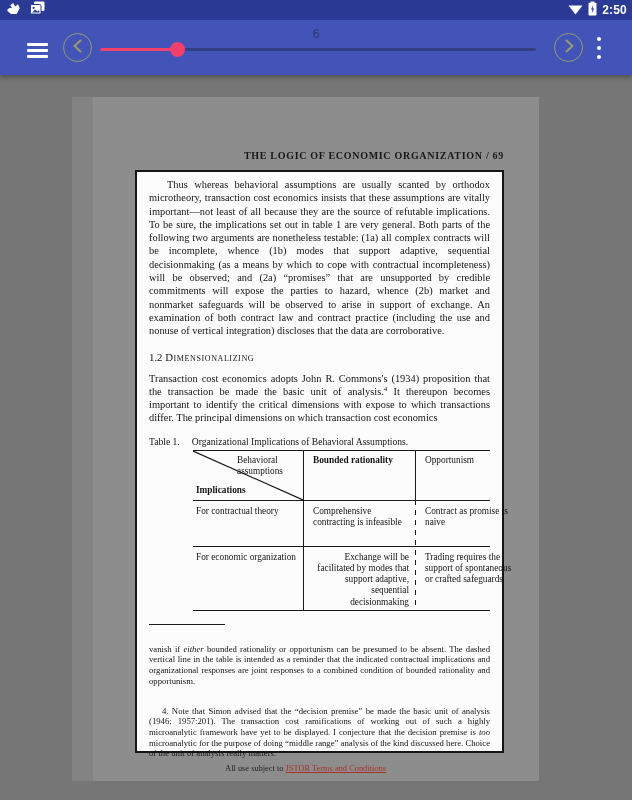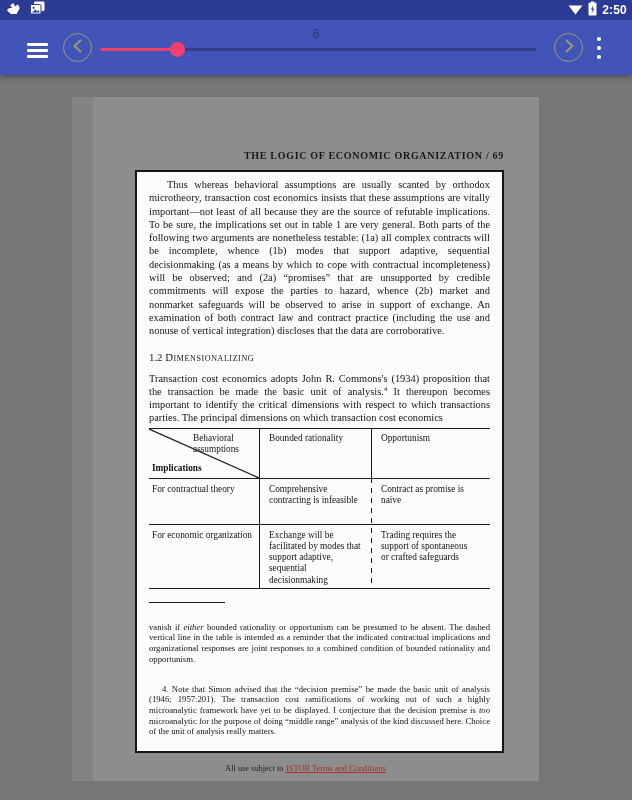--- a/index.html
+++ b/index.html
@@ -37,38 +37,38 @@
            border:2px solid #151515; padding:6px 12px 16px 12px; color:#141414; }
   .body-p { font-size:10.4px; line-height:13.3px; text-align:justify; }
   .indent { text-indent:18px; }
   .sec-head { margin-top:13px; font-size:10.8px; }
   .sec-head .sc { font-variant:small-caps; letter-spacing:.6px; }
   .p2 { margin-top:9px; }
   sup { font-size:7px; line-height:0; }
 
   .tbl-caption { margin-top:11px; font-size:9.6px; }
   .tbl-caption .cap-label { margin-right:12px; }
-  .tbl { position:relative; margin-top:3px; height:161px; border-top:1.8px solid #1a1a1a; border-bottom:1.8px solid #1a1a1a; font-size:9.3px; line-height:11.2px; }
+  .tbl { position:relative; margin-top:3px; height:161px; border-top:1.8px solid #1a1a1a; border-bottom:1.8px solid #1a1a1a; font-size:9.3px; line-height:11.2px;margin-left:44px; }
   .vline1 { position:absolute; left:110px; top:0; bottom:0; width:1.2px; background:#1a1a1a; }
   .vline2-solid { position:absolute; left:222px; top:0; height:49px; width:1.2px; background:#1a1a1a; }
   .vline2-dash { position:absolute; left:222px; top:49px; bottom:0; width:1.3px;
                  background:repeating-linear-gradient(to bottom,#1a1a1a 0 5px,transparent 5px 10px); }
   .hline-head { position:absolute; left:0; right:0; top:49px; height:1.2px; background:#1a1a1a; }
   .hline-r1 { position:absolute; left:0; right:0; top:95px; height:1.2px; background:#1a1a1a; }
   .diag-svg { position:absolute; left:0; top:0; }
   .tcell { position:absolute; }
   .diag-top { left:44px; top:4px; width:64px; }
   .diag-bottom { left:3px; top:34px;font-weight:bold; }
-  .hcol2 { left:120px; top:4px; width:92px; }
+  .hcol2 { left:120px; top:4px; width:92px;font-weight:bold; }
   .hcol3 { left:232px; top:4px; width:96px; }
   .r1c1 { left:3px; top:55px; width:100px; }
   .r1c2 { left:120px; top:55px; width:94px; }
   .r1c3 { left:232px; top:55px; width:96px; }
   .r2c1 { left:3px; top:101px; width:100px; }
-  .r2c2 { left:120px; top:101px; width:96px; }
+  .r2c2 { left:120px; top:101px; width:96px;text-align:right; }
   .r2c3 { left:232px; top:101px; width:96px; }
 
   .fn-rule { margin-top:13px; width:76px; border-top:1.6px solid #1a1a1a; }
   .fn { margin-top:19px; font-size:8.7px; line-height:10.7px; text-align:justify; }
   .fn-indent { text-indent:13px; }
 
   .page-footer { position:absolute; left:0; bottom:7px; width:100%; text-align:center; font-size:8.4px; line-height:10.2px; color:#1f1f1f; }
   .jstor-link { color:#A93226; text-decoration:underline; cursor:pointer; }
 </style>
 </head>
@@ -152,22 +152,25 @@
 
     <div class="paper">
 
       <p class="body-p indent">Thus whereas behavioral assumptions are usually scanted by orthodox microtheory, transaction cost economics insists that these assumptions are vitally important—not least of all because they are the source of refutable implications. To be sure, the implications set out in table 1 are very general. Both parts of the following two arguments are nonetheless testable: (1a) all complex contracts will be incomplete, whence (1b) modes that support adaptive, sequential decisionmaking (as a means by which to cope with contractual incompleteness) will be observed; and (2a) “promises” that are unsupported by credible commitments will expose the parties to hazard, whence (2b) market and nonmarket safeguards will be observed to arise in support of exchange. An examination of both contract law and contract practice (including the use and nonuse of vertical integration) discloses that the data are corroborative.</p>
 
       <div class="sec-head">
         <span>1.2</span>
         <span class="sc">Dimensionalizing</span>
       </div>
 
-      <p class="body-p p2"><span>Transaction cost economics adopts John R. Commons's (1934) proposition that the transaction be made the basic unit of analysis.</span><sup>4</sup><span> It thereupon becomes important to identify the critical dimensions with respect to which transactions parties. The principal dimensions on which transaction cost economics</span></p>
-
+      <p class="body-p p2"><span>Transaction cost economics adopts John R. Commons's (1934) proposition that the transaction be made the basic unit of analysis.</span><sup>4</sup><span> It thereupon becomes important to identify the critical dimensions with expose to which transactions differ. The principal dimensions on which transaction cost economics</span></p>
+
+      <div class="tbl-caption">
+        <span class="cap-label">Table 1.</span><span>Organizational Implications of Behavioral Assumptions.</span>
+      </div>
 
       <div class="tbl">
         <svg class="diag-svg" width="110" height="49">
           <line x1="0" y1="0" x2="110" y2="49" stroke="#1a1a1a" stroke-width="1.2"></line>
         </svg>
         <div class="vline1"></div>
         <div class="vline2-solid"></div>
         <div class="vline2-dash"></div>
         <div class="hline-head"></div>
         <div class="hline-r1"></div>

